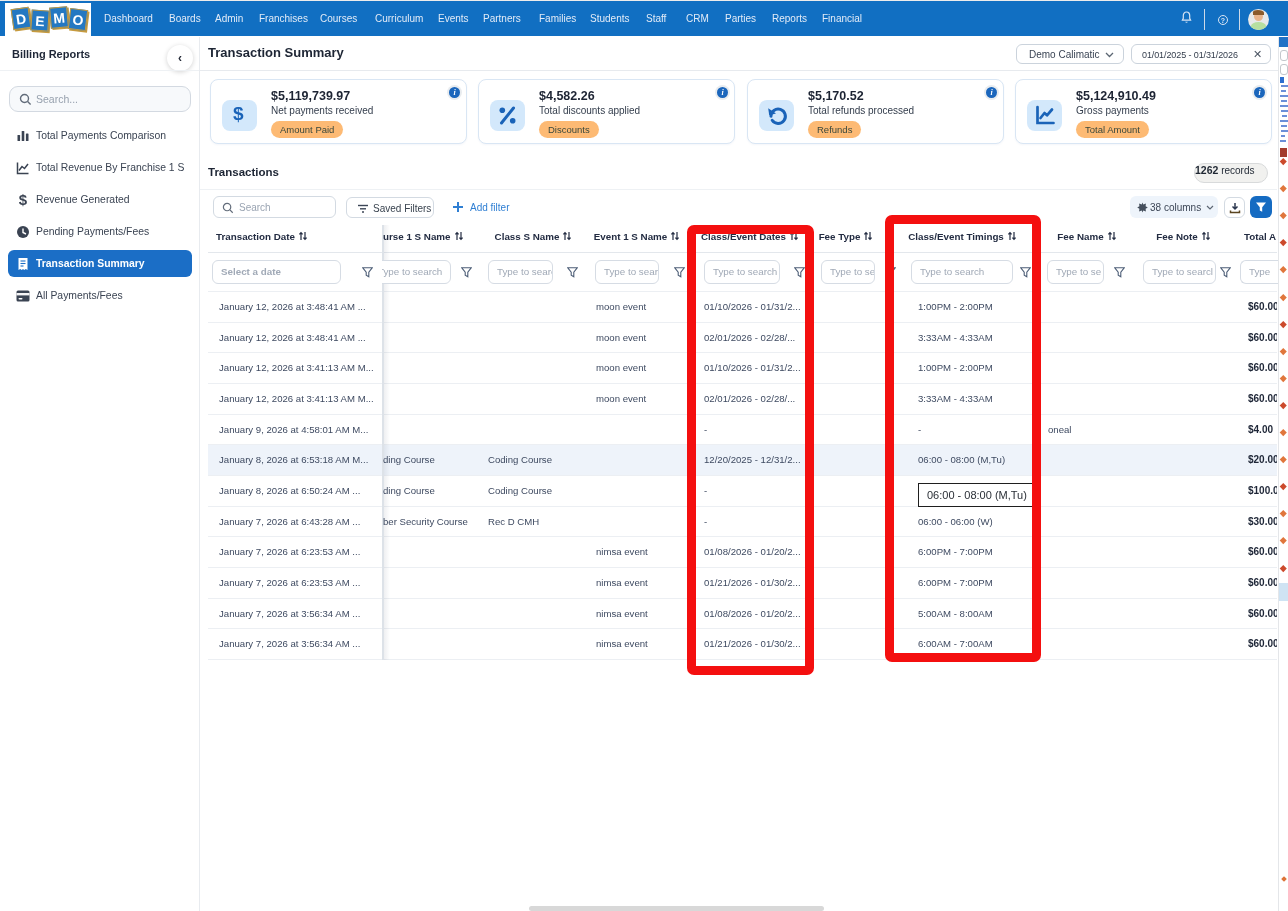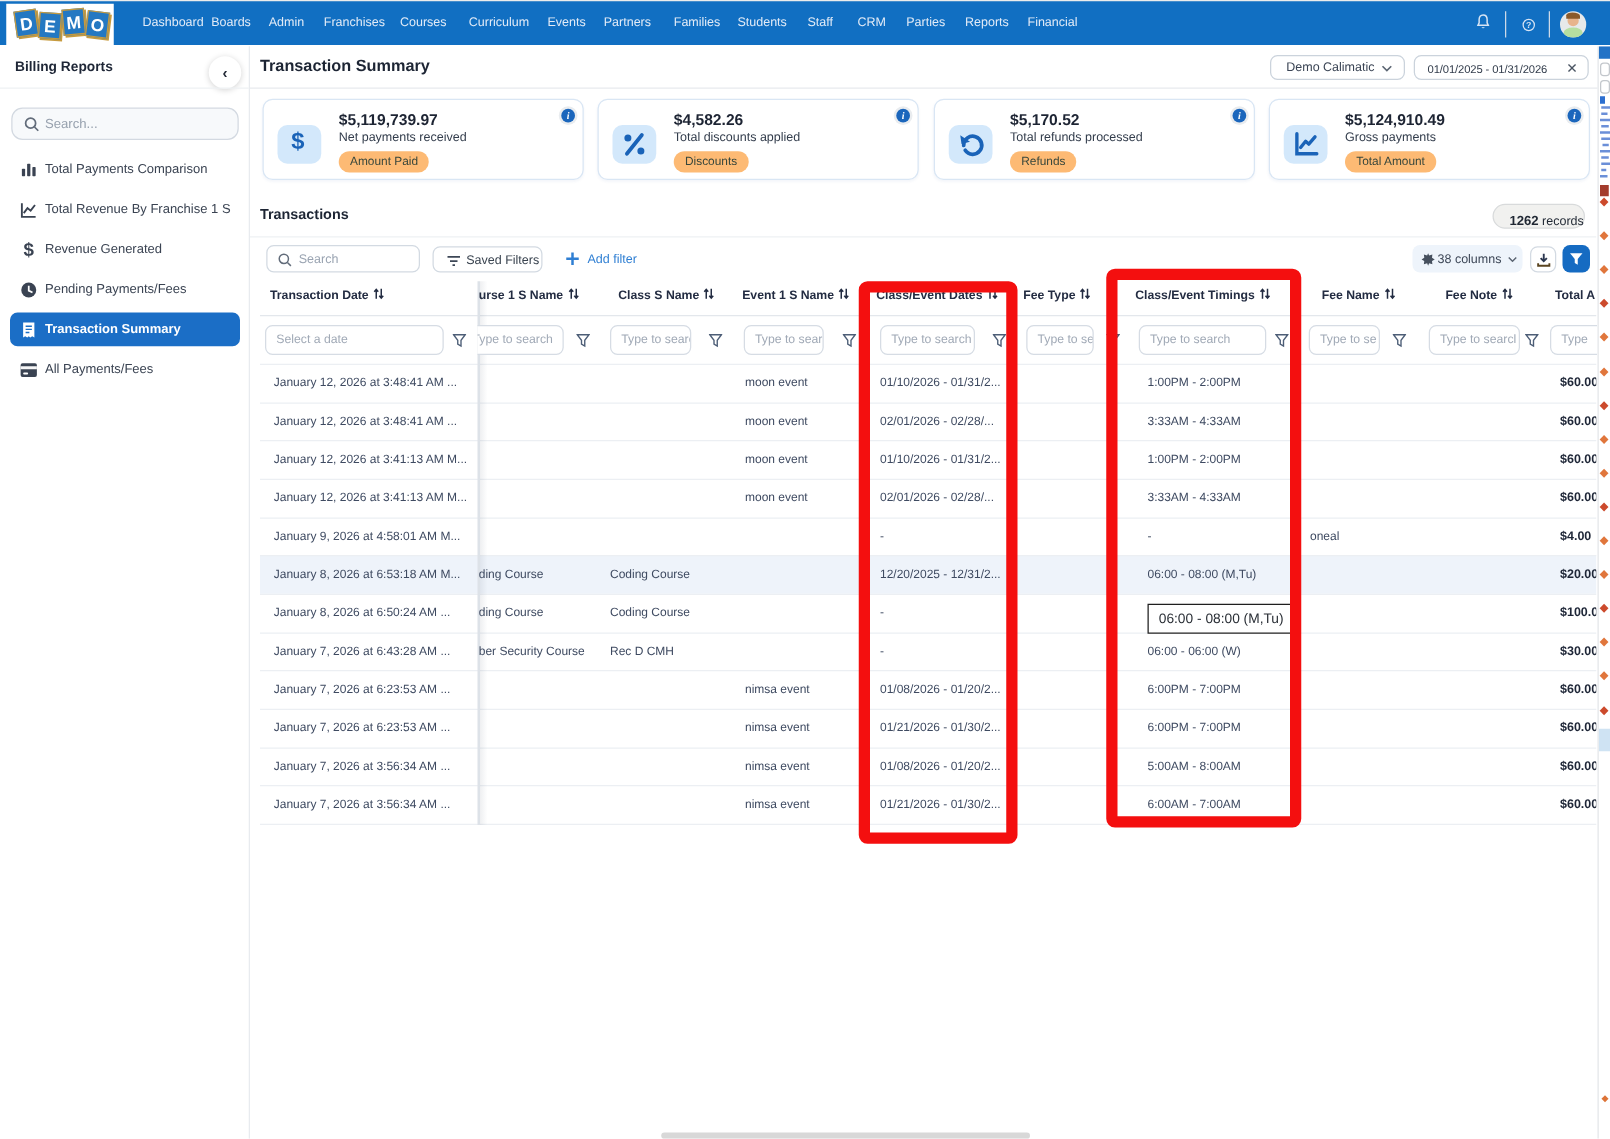--- a/index.html
+++ b/index.html
@@ -39,21 +39,21 @@
 <body>
 <div id="page">
 
 <div id="topnav">
   <div id="logo">
     <div class="tile" style="left:7px;top:5px;transform:rotate(-8deg)">D</div>
     <div class="tile" style="left:26px;top:7px;transform:rotate(4deg)">E</div>
     <div class="tile" style="left:45px;top:4px;transform:rotate(-5deg)">M</div>
     <div class="tile" style="left:64px;top:6px;transform:rotate(7deg)">O</div>
   </div>
-  <span class="navlink" style="left:114px">Dashboard</span>
+  <span class="navlink" style="left:104px">Dashboard</span>
   <span class="navlink" style="left:169px">Boards</span>
   <span class="navlink" style="left:215px">Admin</span>
   <span class="navlink" style="left:259px">Franchises</span>
   <span class="navlink" style="left:320px">Courses</span>
   <span class="navlink" style="left:375px">Curriculum</span>
   <span class="navlink" style="left:438px">Events</span>
   <span class="navlink" style="left:483px">Partners</span>
   <span class="navlink" style="left:539px">Families</span>
   <span class="navlink" style="left:590px">Students</span>
   <span class="navlink" style="left:646px">Staff</span>
@@ -192,21 +192,21 @@
           </svg>
     </div>
     <div class="camount">$5,124,910.49</div>
     <div class="csub">Gross payments</div>
     <div class="cpill">Total Amount</div>
     <div class="cinfo"></div>
   </div>
 
   <div class="abs" style="left:8px;top:129px;font-size:11.5px;font-weight:bold;color:#1d2534">Transactions</div>
   <div class="abs" style="left:0;top:152px;width:1077px;height:1px;background:#eef1f4"></div>
-  <div class="abs" style="left:994px;top:126px;width:74px;height:20px;background:#f1f1ef;border:1px solid #d8dadb;border-radius:10px;text-align:right;line-height:26px;font-size:10px;color:#1f2733"><b style="font-size:10.5px">1262</b> records</div>
+  <div class="abs" style="left:994px;top:126px;width:74px;height:20px;background:#f1f1ef;border:1px solid #d8dadb;border-radius:10px;text-align:left;line-height:12px;font-size:10px;color:#1f2733"><b style="font-size:10.5px">1262</b> records</div>
 
   <div class="abs" style="left:13px;top:159px;width:123px;height:22px;border:1px solid #d3dae2;border-radius:6px;background:#fff">
     <svg class="abs" style="left:8px;top:5px" width="12" height="12" viewBox="0 0 13 13">
           <circle cx="5.5" cy="5.5" r="4" fill="none" stroke="#626c7a" stroke-width="1.3"></circle>
           <line x1="8.6" y1="8.6" x2="11.6" y2="11.6" stroke="#626c7a" stroke-width="1.3"></line>
         </svg>
     <span class="abs" style="left:25px;top:5px;font-size:10px;color:#9aa4b2">Search</span>
   </div>
   <div class="abs" style="left:146px;top:160px;width:88px;height:21px;border:1px solid #d3dae2;border-radius:6px;background:#fff">
     <svg class="abs" style="left:10px;top:6px" width="12" height="10" viewBox="0 0 12 10">
@@ -292,21 +292,21 @@
       </svg></div>
 <div class="th" style="left:1039px;width:96px">Fee Name<svg style="margin-left:3px;vertical-align:-1px" width="10" height="10" viewBox="0 0 10 10">
         <path d="M3 9 L3 1.8 M1.4 3.4 L3 1.6 L4.6 3.4" fill="none" stroke="#232c42" stroke-width="1.2"></path>
         <path d="M7 1 L7 8.2 M5.4 6.6 L7 8.4 L8.6 6.6" fill="none" stroke="#232c42" stroke-width="1.2"></path>
       </svg></div>
 <div class="th" style="left:1135px;width:97px">Fee Note<svg style="margin-left:3px;vertical-align:-1px" width="10" height="10" viewBox="0 0 10 10">
         <path d="M3 9 L3 1.8 M1.4 3.4 L3 1.6 L4.6 3.4" fill="none" stroke="#232c42" stroke-width="1.2"></path>
         <path d="M7 1 L7 8.2 M5.4 6.6 L7 8.4 L8.6 6.6" fill="none" stroke="#232c42" stroke-width="1.2"></path>
       </svg></div>
 <div class="th" style="left:1244px;width:40px;text-align:left;overflow:hidden">Total A</div>
-<div class="finput" style="left:212px;width:143px;">Select a date</div>
+<div class="finput" style="left:212px;width:129px;font-weight:bold;">Select a date</div>
 <svg class="abs" style="left:362px;top:267px" width="11" height="11" viewBox="0 0 11 11">
       <path d="M0.8 0.8 L10.2 0.8 L6.8 5.2 L6.8 9.8 L4.2 8.3 L4.2 5.2 Z" fill="none" stroke="#4d5e77" stroke-width="1.1"></path>
     </svg>
 <div class="abs" style="left:382px;top:258px;width:71px;height:28px;overflow:hidden">
       <div class="finput" style="left:-13px;width:82px;top:2px">Type to search</div>
     </div>
 <svg class="abs" style="left:461px;top:267px" width="11" height="11" viewBox="0 0 11 11">
       <path d="M0.8 0.8 L10.2 0.8 L6.8 5.2 L6.8 9.8 L4.2 8.3 L4.2 5.2 Z" fill="none" stroke="#4d5e77" stroke-width="1.1"></path>
     </svg>
 <div class="finput" style="left:488px;width:65px;">Type to searcl</div>

